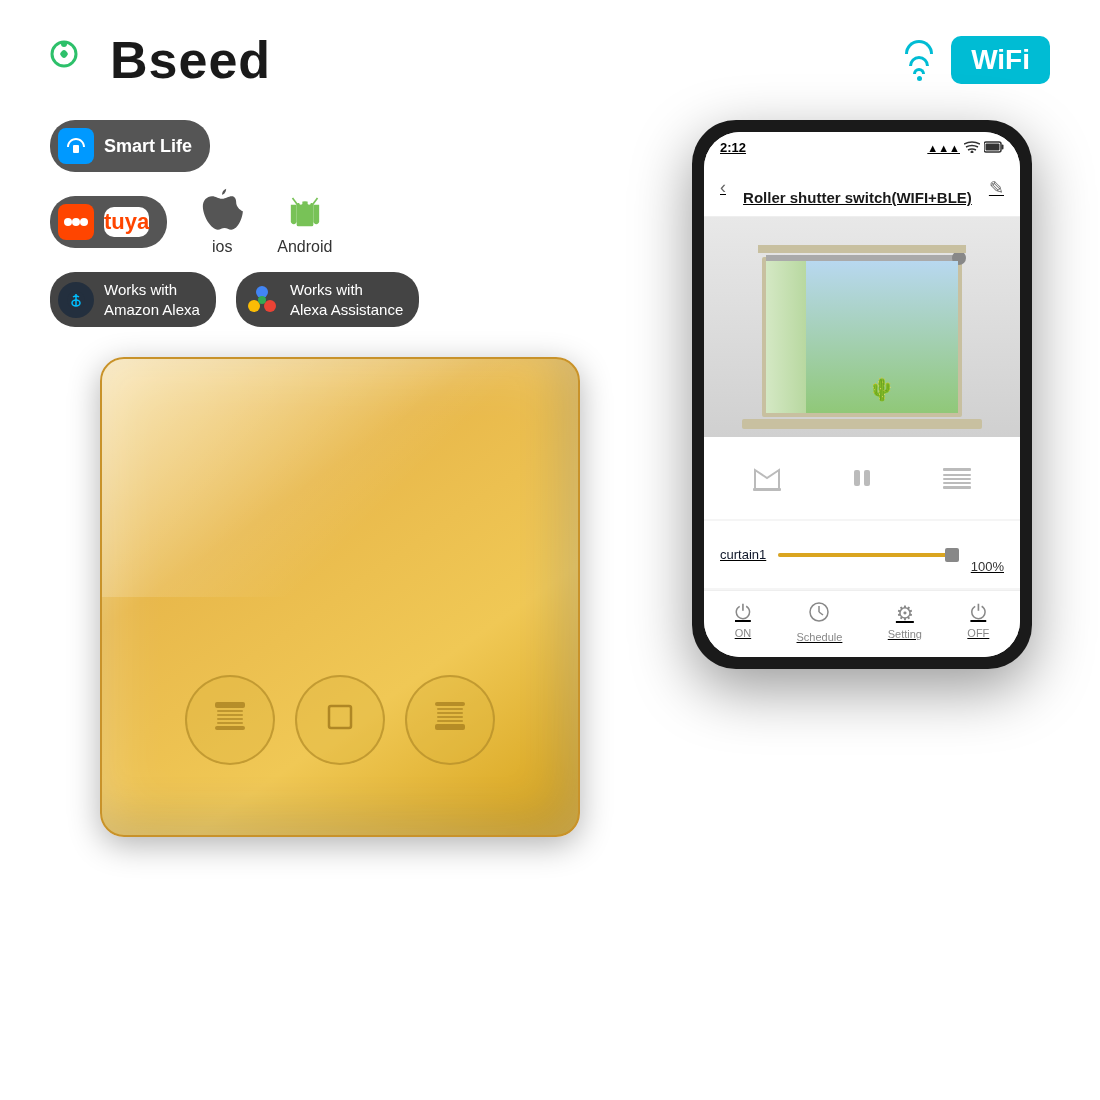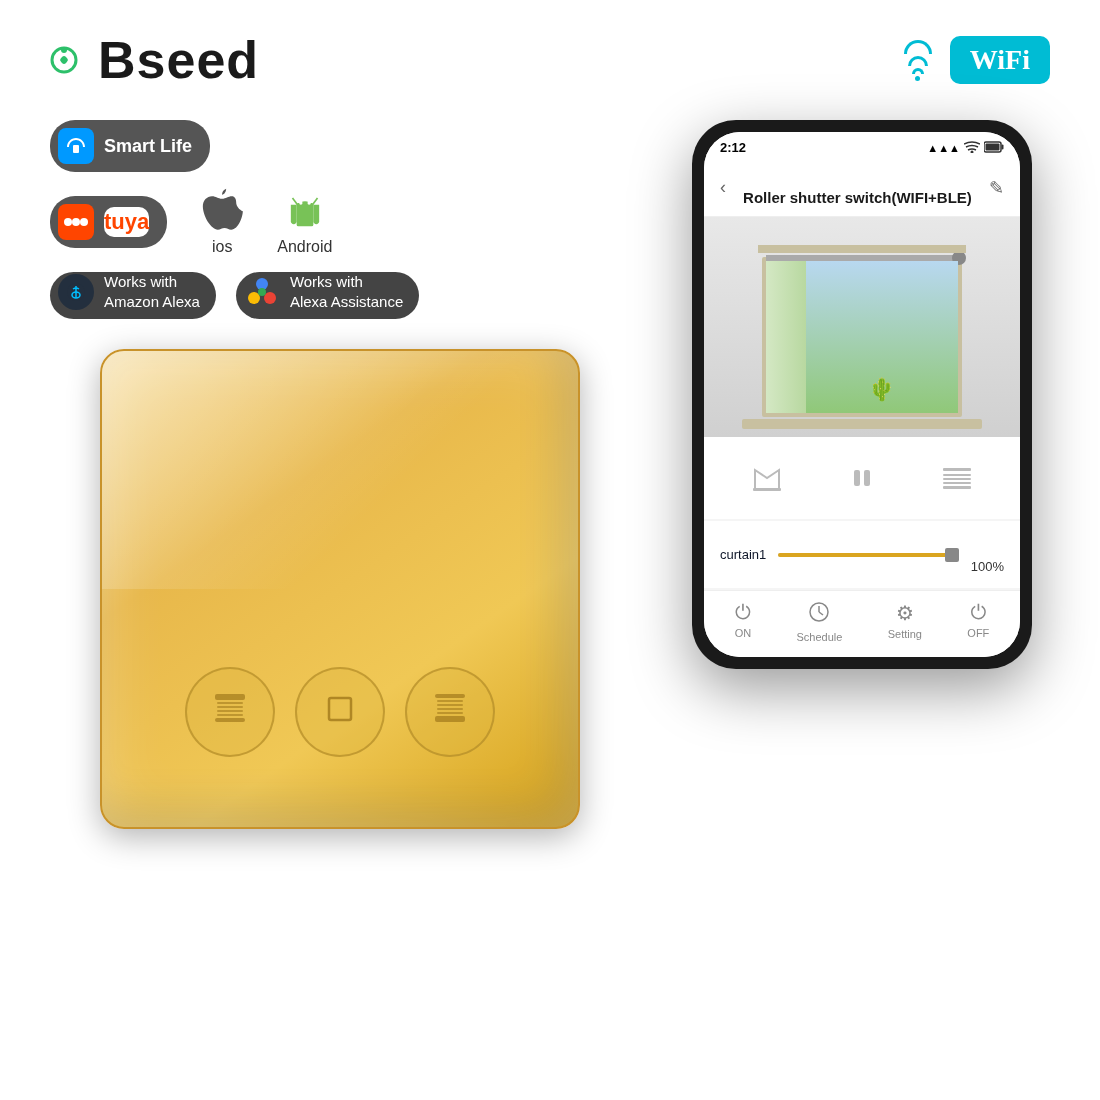--- a/index.html
+++ b/index.html
@@ -14,38 +14,36 @@
 
     
     .header {
       display: flex;
       justify-content: space-between;
       align-items: center;
       padding: 30px 50px 20px 50px;
     }
     .brand-logo {
       display: flex;
-      align-items: center;
-      gap: 0;
+      gap: 12px;
     }
     .logo-icon {
       width: 48px;
       height: 48px;
     }
     .brand-name {
       font-size: 52px;
       font-weight: 700;
       color: #1a1a1a;
       letter-spacing: 1px;
     }
     .wifi-badge {
       display: flex;
       align-items: center;
       gap: 10px;
-      font-family: Liberation Serif, serif;
     }
     .wifi-badge-box {
       background: #00bcd4;
       border-radius: 10px;
       padding: 8px 20px;
       color: white;
       font-size: 28px;
       font-weight: 700;
     }
 
@@ -129,21 +127,21 @@
     .platform-label {
       font-size: 16px;
       color: #333;
     }
     .compat-badge {
       display: flex;
       align-items: center;
       gap: 10px;
       background: #444;
       border-radius: 25px;
-      padding: 0 16px 8px 8px;
+      padding: 8px 16px 8px 8px;
       color: white;
       font-size: 15px;
       line-height: 1.3;
     }
     .alexa-icon {
       width: 36px;
       height: 36px;
       border-radius: 50%;
       background: #232f3e;
       display: flex;
@@ -208,20 +206,21 @@
     
     .right-panel {
       flex: 1;
       display: flex;
       justify-content: center;
       align-items: flex-start;
     }
     .phone-wrapper {
       width: 336px;
       position: relative;
+      text-decoration: underline;
     }
     .phone-outer {
       width: 340px;
       background: #1a1a1a;
       border-radius: 44px;
       padding: 12px;
       box-shadow: 0 20px 60px rgba(0,0,0,0.4);
     }
     .phone-screen {
       background: #f5f5f5;

